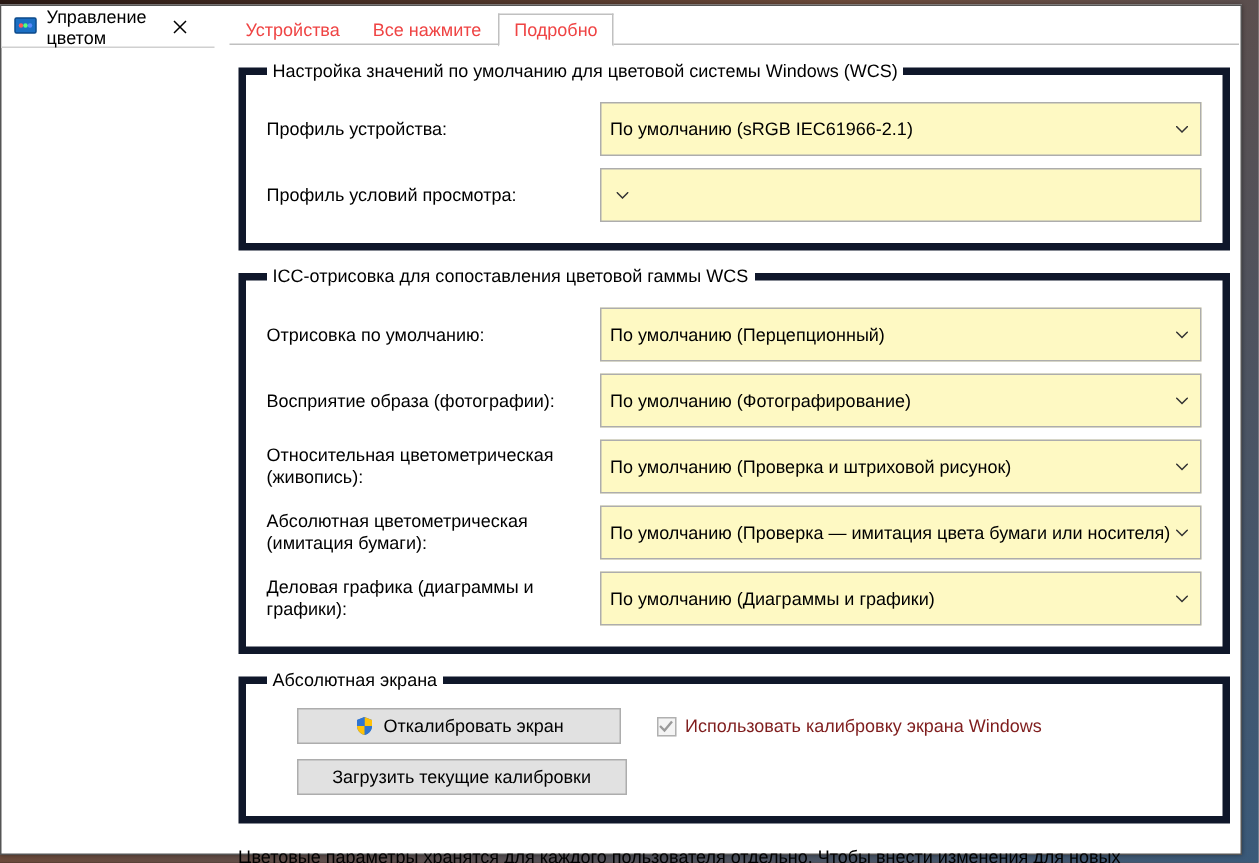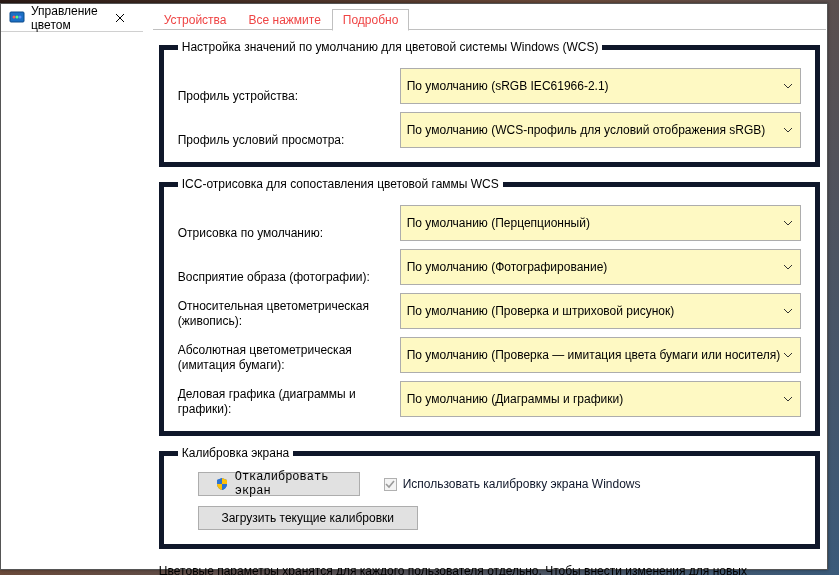--- a/index.html
+++ b/index.html
@@ -79,21 +79,21 @@
     padding: 10px 14px 14px 14px;
     margin: 0;
   }
   fieldset.group > legend {
     padding: 0 4px;
     font-size: 12px;
   }
 
   .row {
     display: flex;
-    align-items: flex-end;
+    align-items: center;
     margin-top: 8px;
   }
   .row:first-of-type { margin-top: 4px; }
   .label {
     width: 222px;
     padding-right: 6px;
     line-height: 1.25;
   }
   .control { flex: 1; }
 
@@ -127,21 +127,21 @@
     gap: 6px;
   }
 
   .shield {
     width: 14px; height: 14px;
     display: inline-flex;
   }
 
   .cb-row {
     display: flex; align-items: center; gap: 6px;
-    color: #0f172a;
+    color: #7f1d1d;
   }
   .cb-box {
     width: 13px; height: 13px;
     border: 1px solid #b0b0b0;
     background: #f4f4f4;
     display: flex; align-items: center; justify-content: center;
   }
   .cb-box svg { display: block; }
 
   .note {
@@ -195,21 +195,20 @@
                   </svg>
               </span>
             </div>
           </div>
         </div>
 
         <div class="row">
           <div class="label">Профиль условий просмотра:</div>
           <div class="control">
             <div class="select">
-              <span class="val">По умолчанию (WCS-профиль для условий отображения sRGB)</span>
               <span class="chev">
                 <svg width="8" height="5" viewBox="0 0 8 5">
                     <path d="M0 0 L4 4 L8 0" stroke="#333" stroke-width="1" fill="none"></path>
                   </svg>
               </span>
             </div>
           </div>
         </div>
       </fieldset>
 
@@ -281,24 +280,24 @@
                   <svg width="8" height="5" viewBox="0 0 8 5">
                     <path d="M0 0 L4 4 L8 0" stroke="#333" stroke-width="1" fill="none"></path>
                   </svg>
                 </span>
             </div>
           </div>
         </div>
       </fieldset>
 
       <fieldset class="group">
-        <legend>Калибровка экрана</legend>
+        <legend>Абсолютная экрана</legend>
 
         <div style="display:flex;align-items:center;gap:24px;margin-top:2px;padding-left:20px;">
-          <div class="btn" style="width:162px;font-family:Liberation Mono, monospace;">
+          <div class="btn" style="width:216px;">
             <span class="shield">
               <svg width="14" height="14" viewBox="0 0 14 14">
                 <path d="M7 1 L12 3 V7 C12 10 9.5 12.5 7 13 C4.5 12.5 2 10 2 7 V3 Z" fill="#2f74d0"></path>
                 <path d="M7 1 L12 3 V7 L7 7 Z" fill="#ffc107"></path>
                 <path d="M7 7 L12 7 C12 10 9.5 12.5 7 13 Z" fill="#2f74d0"></path>
                 <path d="M7 1 L2 3 V7 L7 7 Z" fill="#2f74d0"></path>
                 <path d="M7 7 L2 7 C2 10 4.5 12.5 7 13 Z" fill="#ffc107"></path>
               </svg>
             </span>
             <span>Откалибровать экран</span>

